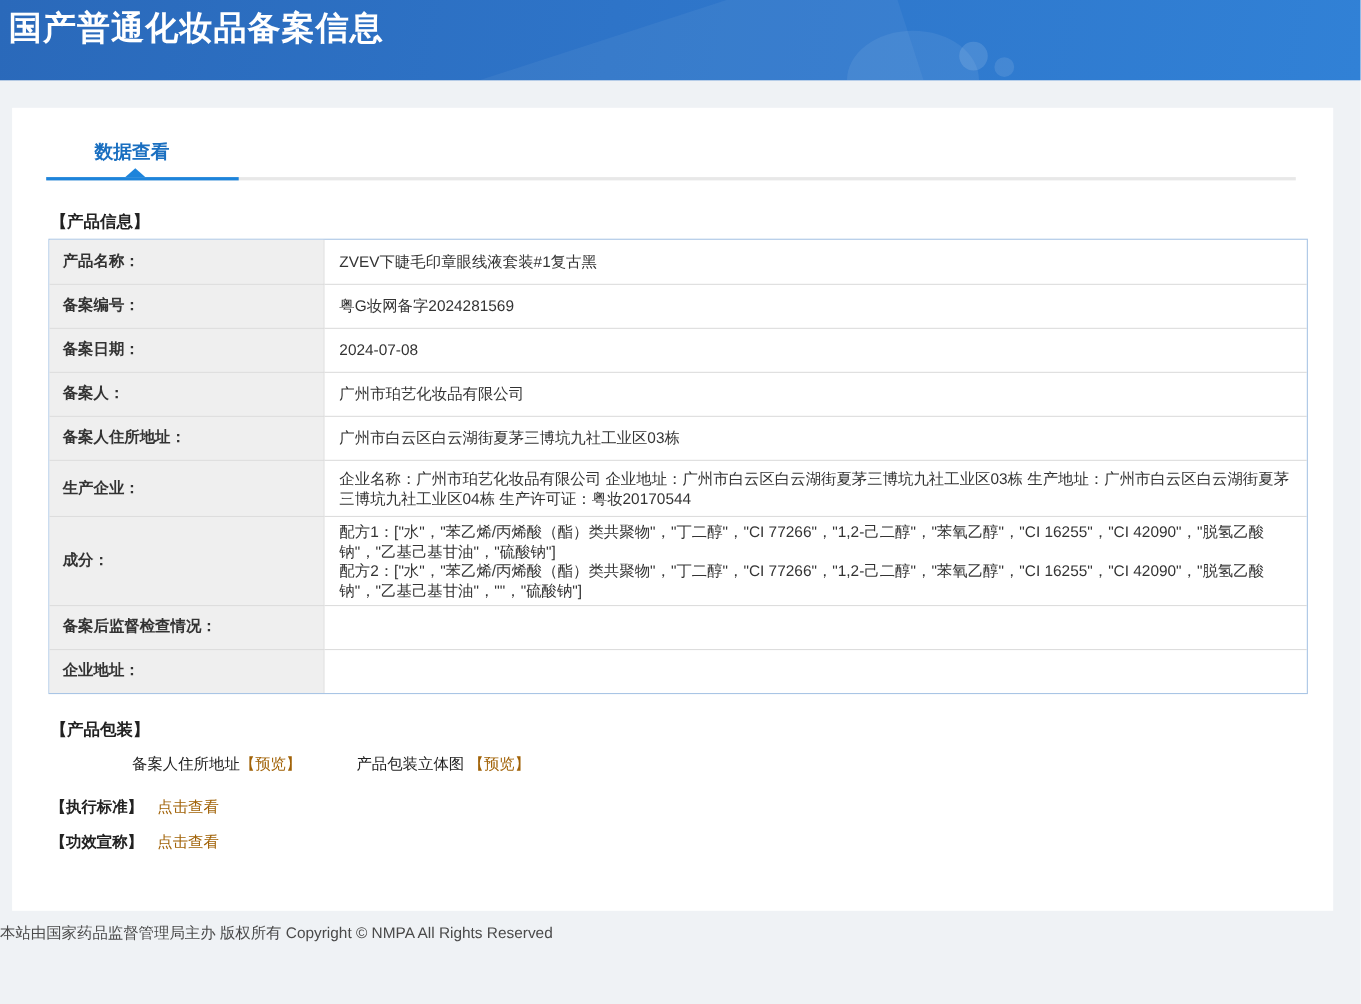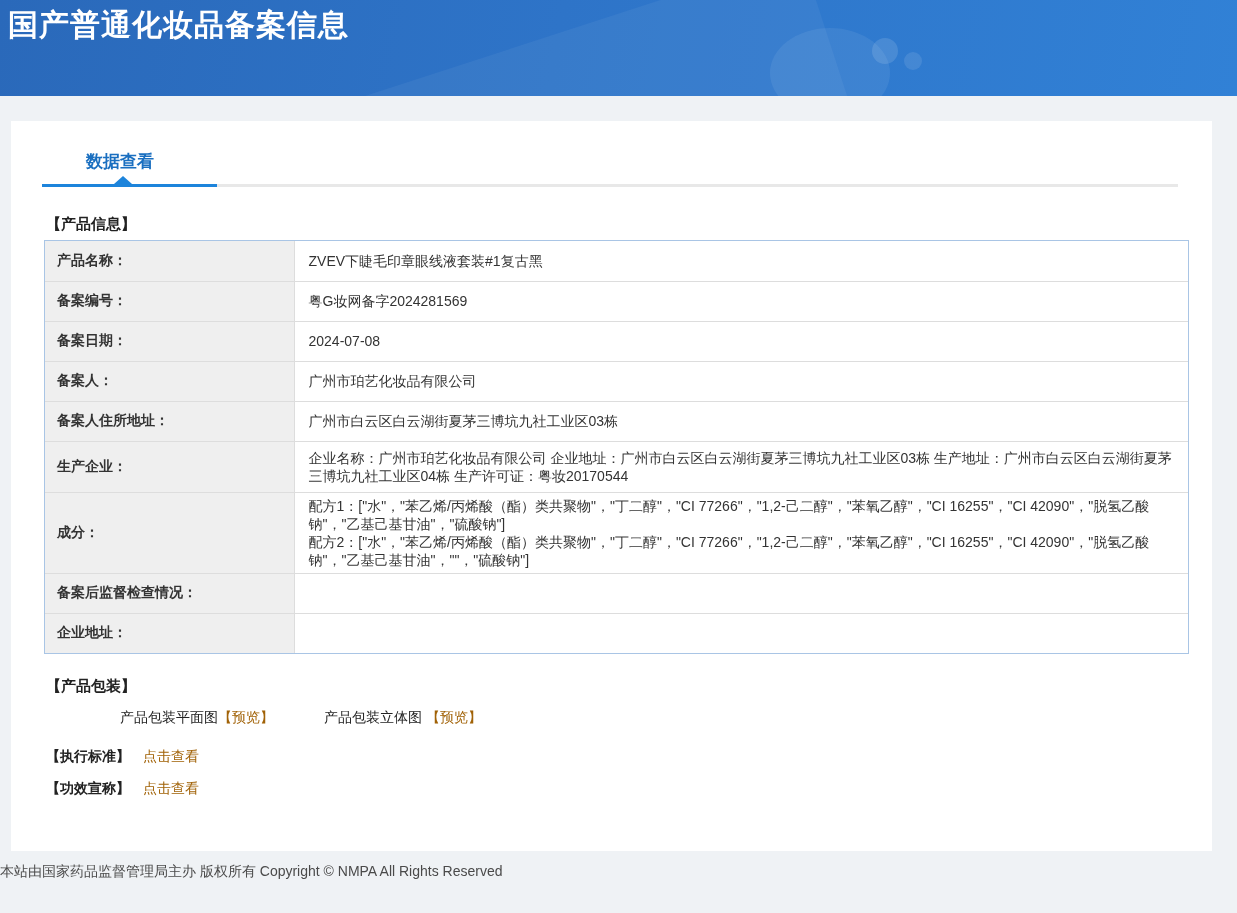--- a/index.html
+++ b/index.html
@@ -6,21 +6,21 @@
   html,body { margin:0; padding:0; }
   body {
     width:1237px; height:913px;
     background:#eff2f5;
     font-family:"Liberation Sans", sans-serif;
     color:#333;
     overflow:hidden;
   }
   
   .site-header {
-    position:relative; height:96px;
+    position:relative; height:73px;
     background:linear-gradient(100deg,#2a69ba 0%, #2e74c8 45%, #3181d6 100%);
     overflow:hidden;
   }
   .site-header .deco1 {
     position:absolute; left:770px; top:28px; width:120px; height:90px;
     background:rgba(255,255,255,0.07); border-radius:50%;
   }
   .site-header .deco2 {
     position:absolute; left:872px; top:38px; width:26px; height:26px;
     background:rgba(255,255,255,0.12); border-radius:50%;
@@ -165,21 +165,21 @@
             <td class="lbl">企业地址：</td>
             <td class="val"></td>
           </tr>
         </tbody>
       </table>
     </div>
 
     <div class="section-title" style="margin-top:23px;">【产品包装】</div>
 
     <div class="pkg-line">
-      <span>产品包装平面图</span><a class="blue-link">【预览】</a><span class="pkg-group2">产品包装立体图</span>&nbsp;<a class="blue-link">【预览】</a>
+      <span>备案人住所地址</span><a class="blue-link">【预览】</a><span class="pkg-group2">产品包装立体图</span>&nbsp;<a class="blue-link">【预览】</a>
     </div>
 
     <div class="std-line">
       <span class="std-title">【执行标准】</span><a class="blue-link">点击查看</a>
     </div>
     <div class="std-line" style="margin-top:14px;">
       <span class="std-title">【功效宣称】</span><a class="blue-link">点击查看</a>
     </div>
   </div>
 </div>

